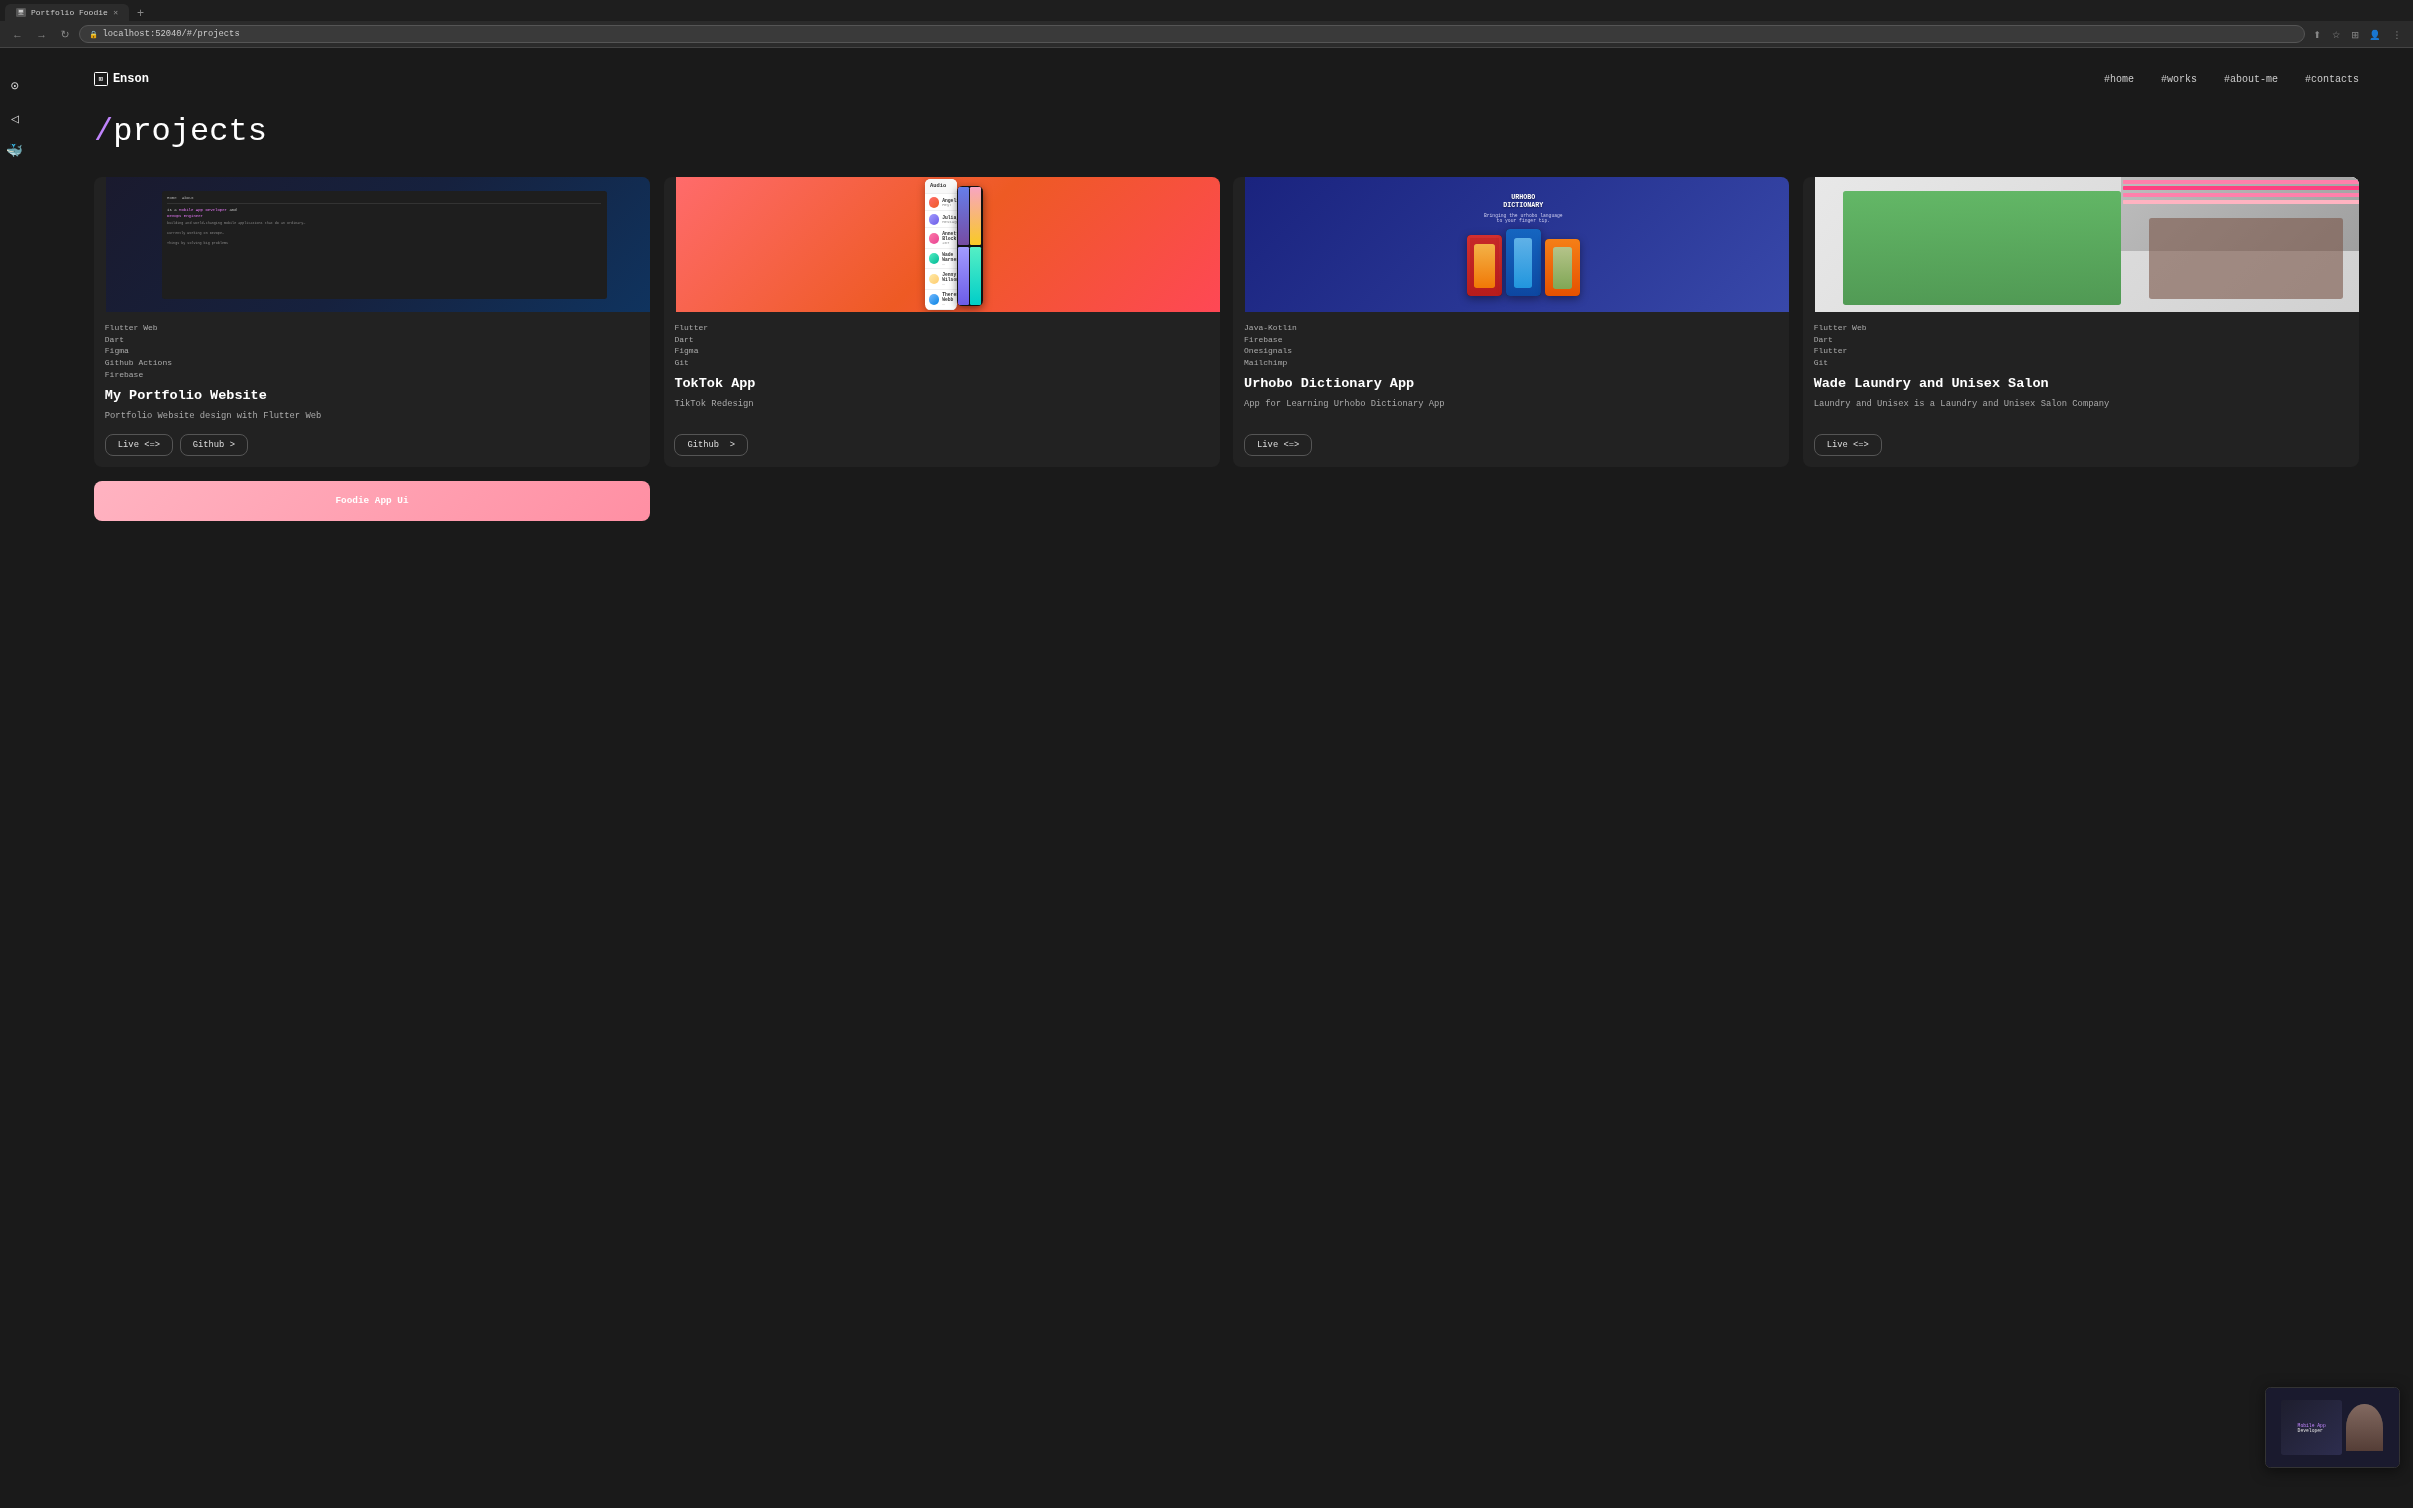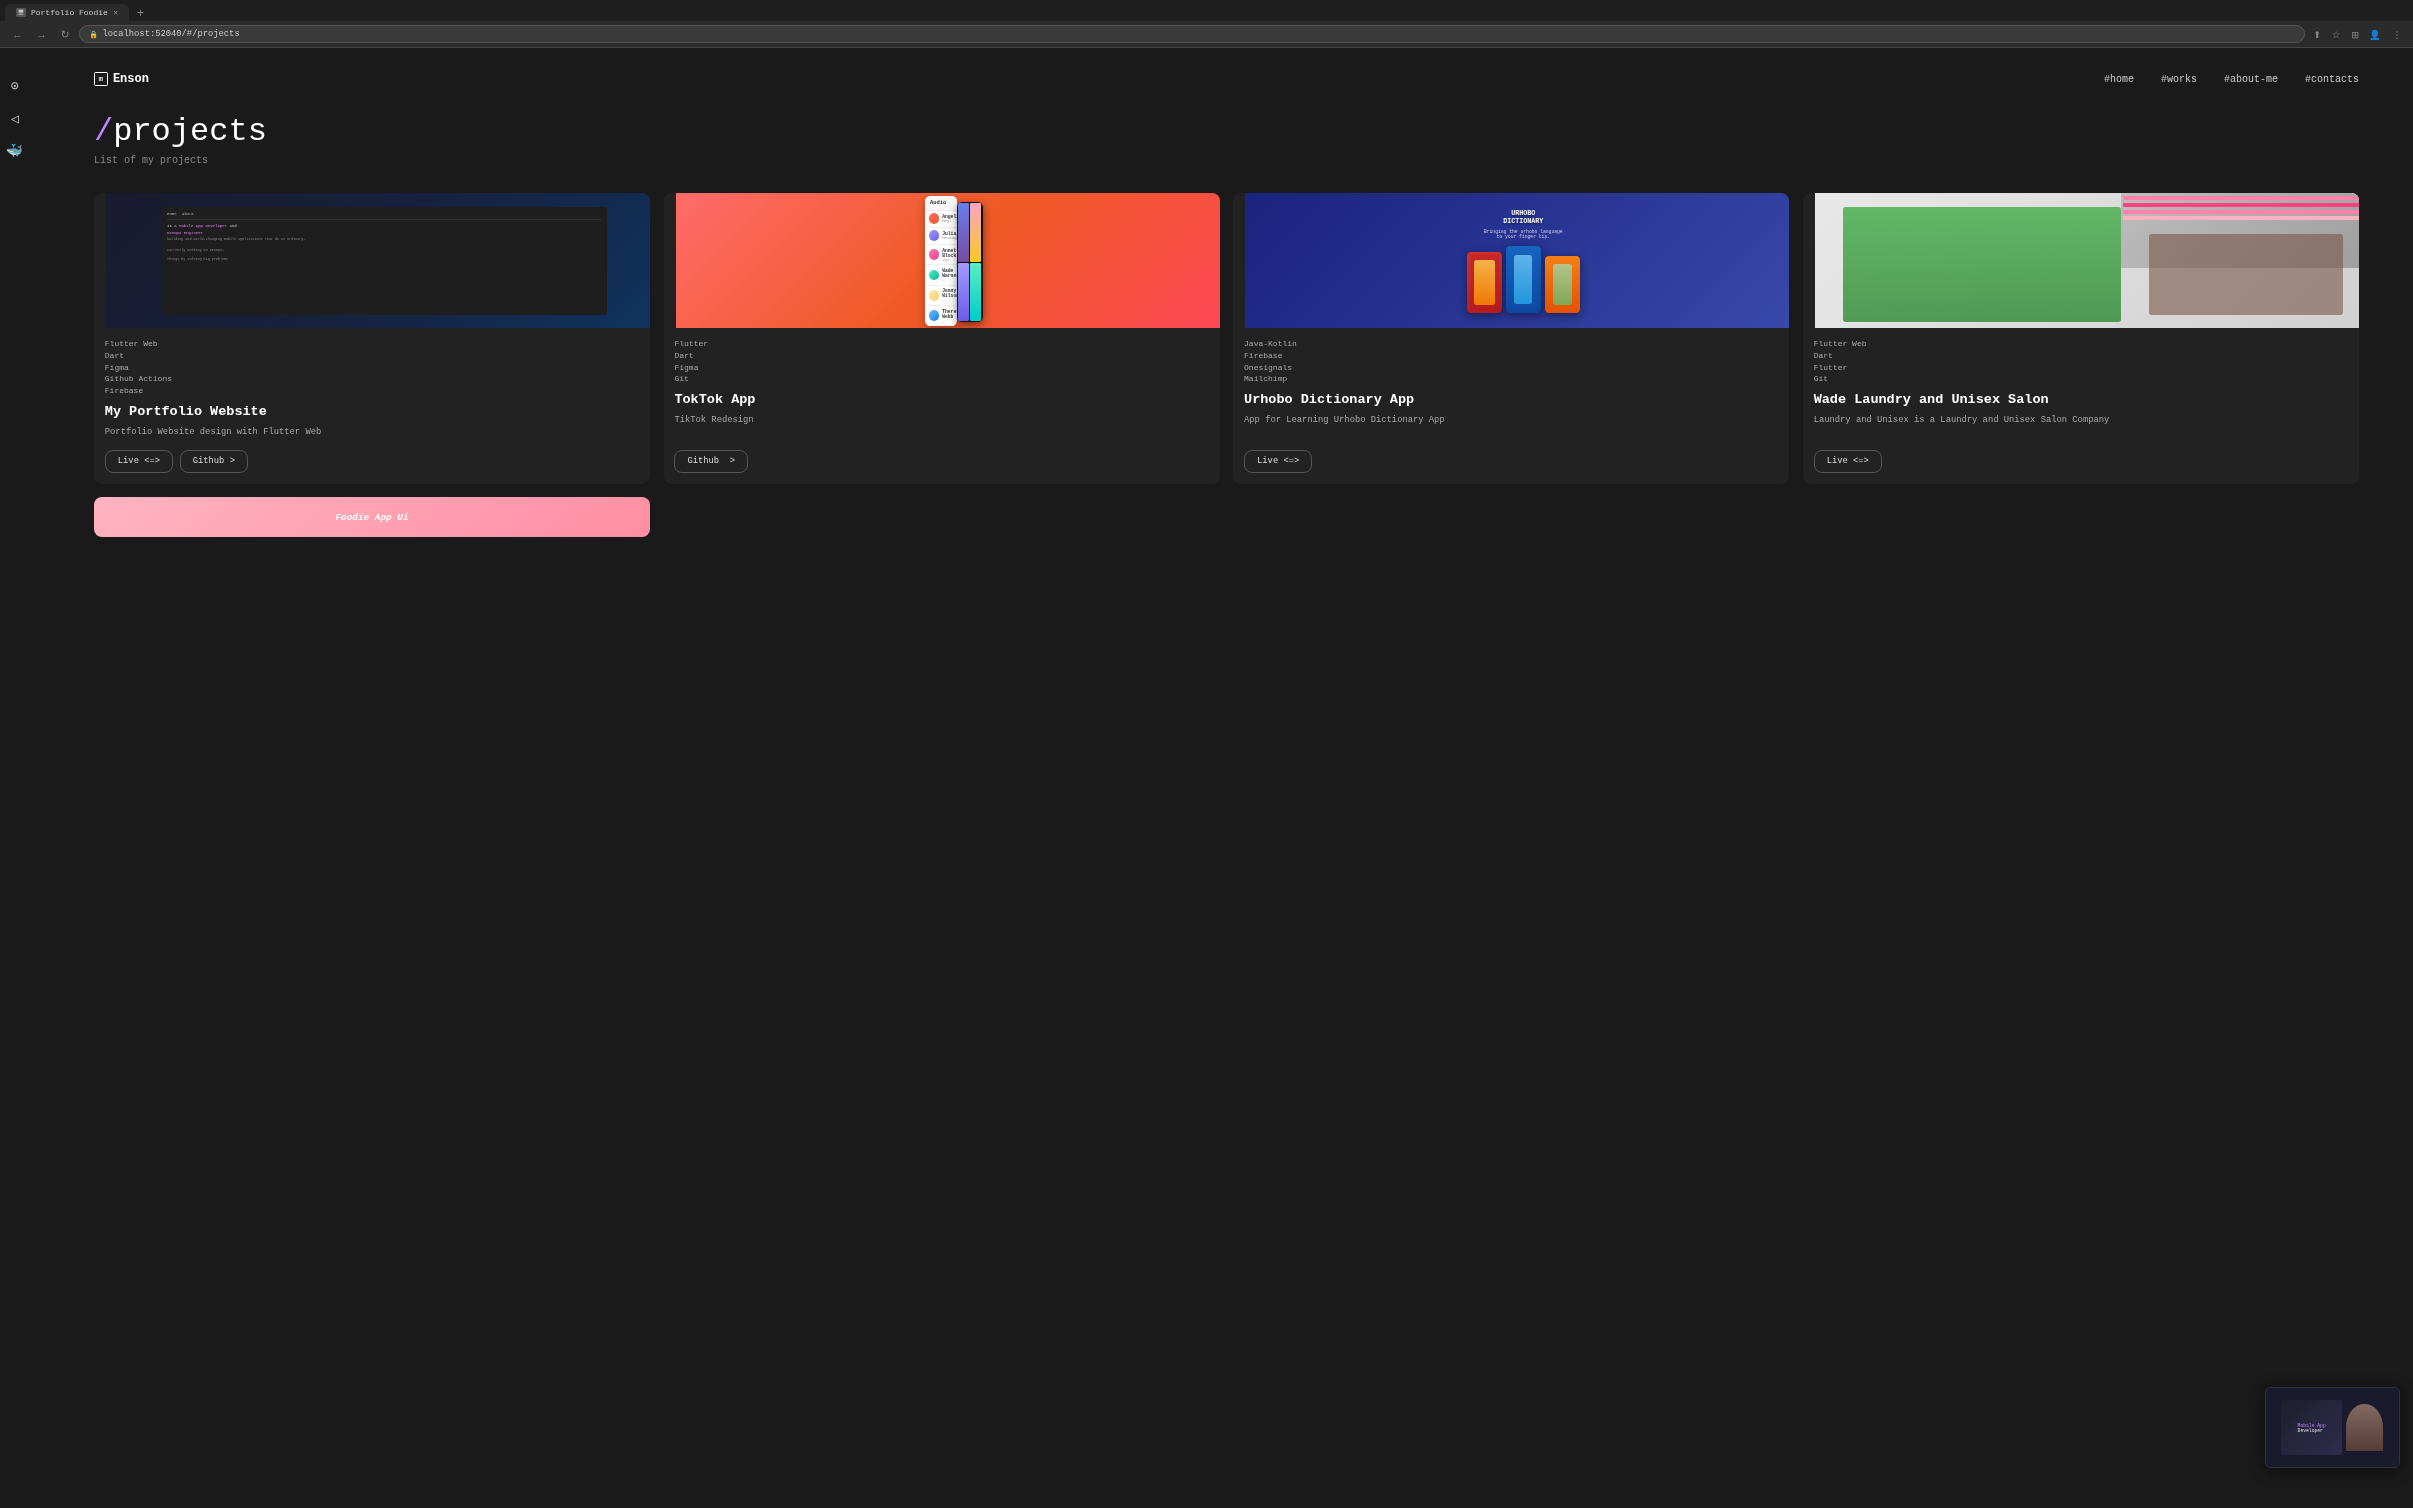--- a/index.html
+++ b/index.html
@@ -466,21 +466,20 @@
       position: relative;
     }
 
     
     .project-img-foodie {
       background: linear-gradient(135deg, #ffb3c1, #ff8fa3);
       display: flex;
       align-items: center;
       justify-content: center;
       height: 44px;
-      font-style: italic;
     }
   </style>
 </head>
 <body>
 
 <div class="browser-chrome">
   <div class="tab-bar">
     <div class="tab">
       <span class="tab-favicon">🖥</span>
       <span>Portfolio Foodie</span>
@@ -524,21 +523,20 @@
       <a href="#">#works</a>
       <a href="#">#about-me</a>
       <a href="#">#contacts</a>
     </nav>
   </header>
 
   <section class="page-title-section">
     <h1 class="page-title">
       <span class="slash">/</span><span>projects</span>
     </h1>
-    <p class="page-subtitle">List of my projects</p>
   </section>
 
   <div class="projects-grid">
 
     <div class="project-card">
       <div class="project-image">
         <div class="project-img-portfolio">
           <div class="mock-screen">
             <div class="mock-screen-header">
               <span style="color:#aaa; font-size:4px;">Home</span>

